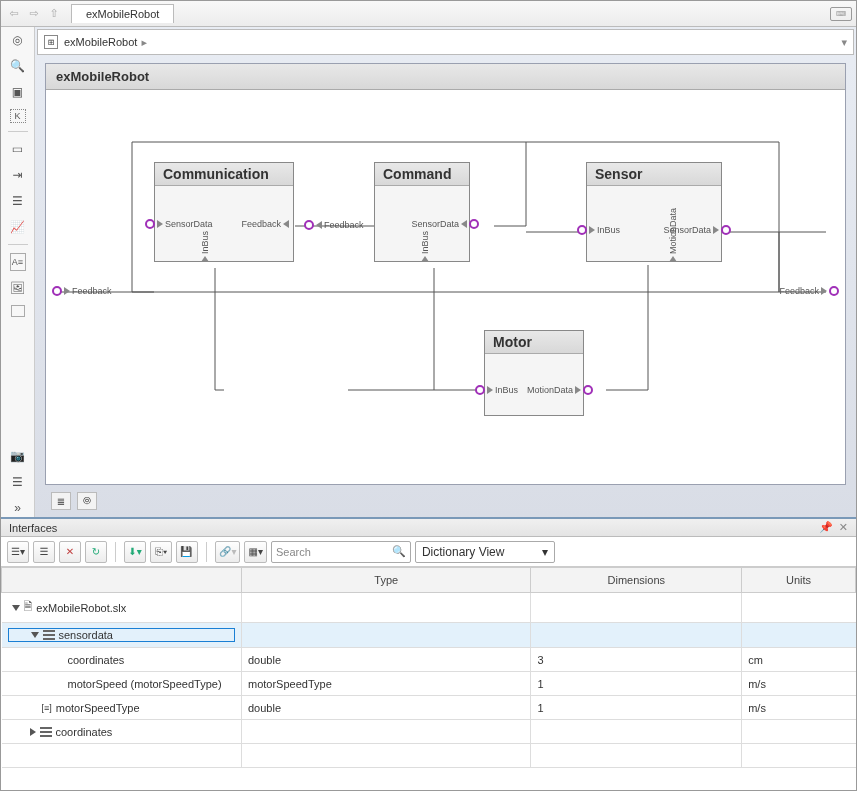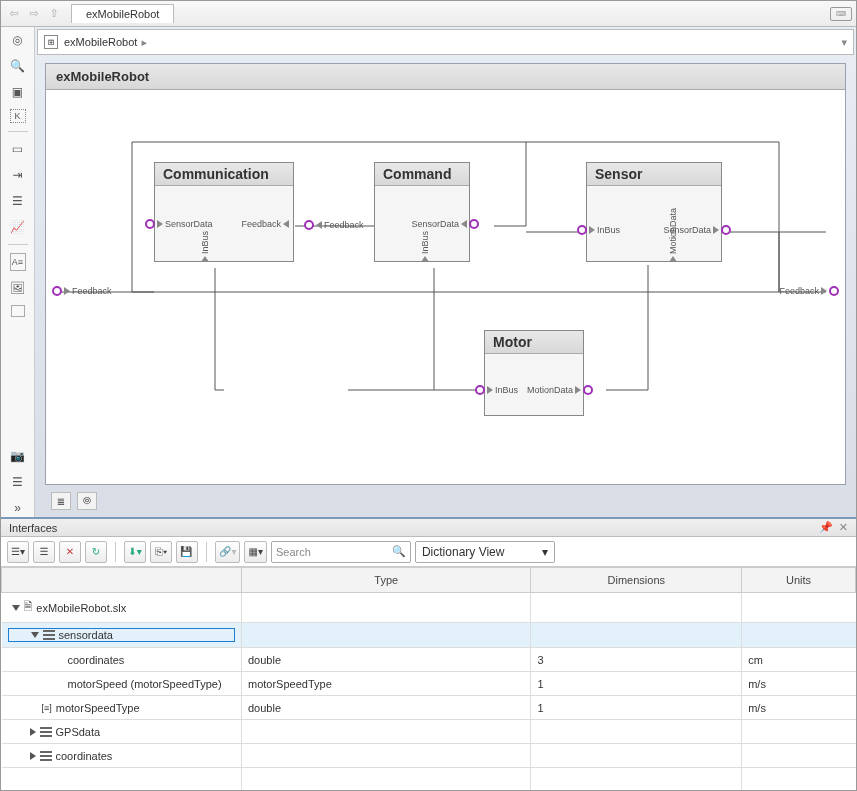--- a/index.html
+++ b/index.html
@@ -303,36 +303,20 @@
       </tr>
       <tr>
         <td>
           <div class="treec" style="padding-left:22px">
             <span class="disc r"></span>
             <span class="iicon">
               <span></span>
               <span></span>
               <span></span>
             </span>
-            <span>GPSdata</span>
-          </div>
-        </td>
-        <td></td>
-        <td></td>
-        <td></td>
-      </tr>
-      <tr>
-        <td>
-          <div class="treec" style="padding-left:22px">
-            <span class="disc r"></span>
-            <span class="iicon">
-              <span></span>
-              <span></span>
-              <span></span>
-            </span>
             <span>coordinates</span>
           </div>
         </td>
         <td></td>
         <td></td>
         <td></td>
       </tr>
       <tr>
         <td></td>
         <td></td>

